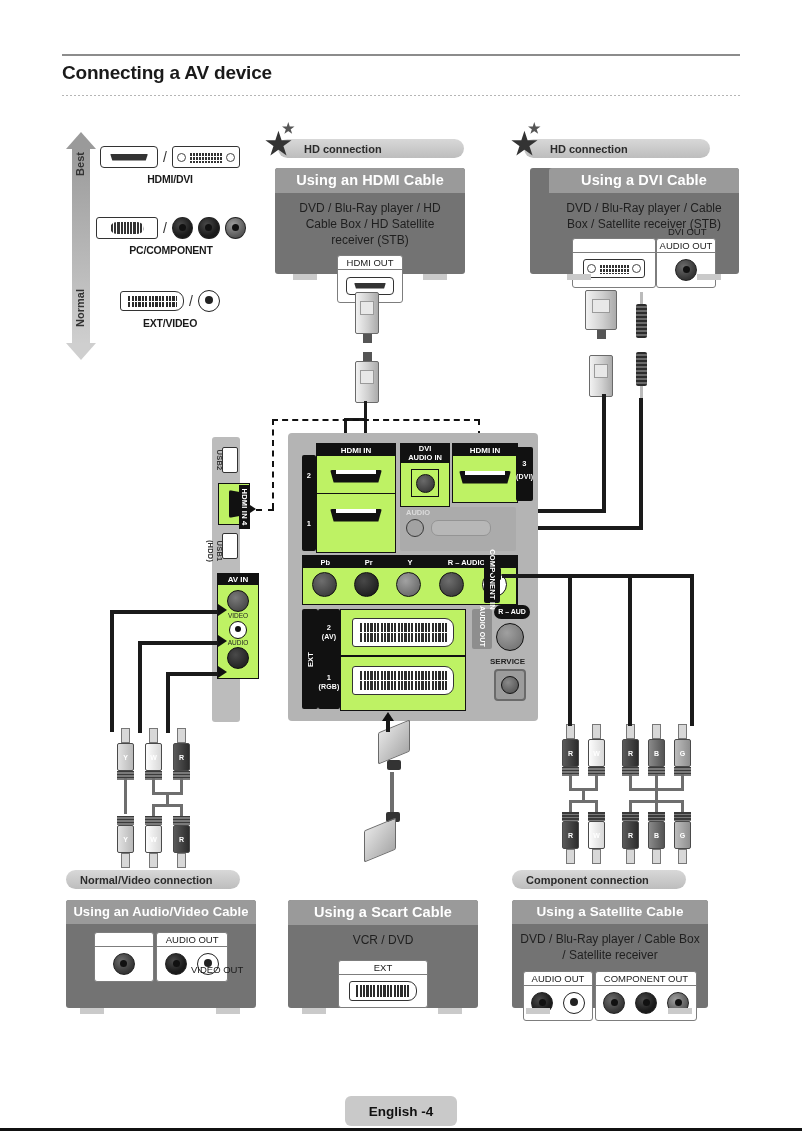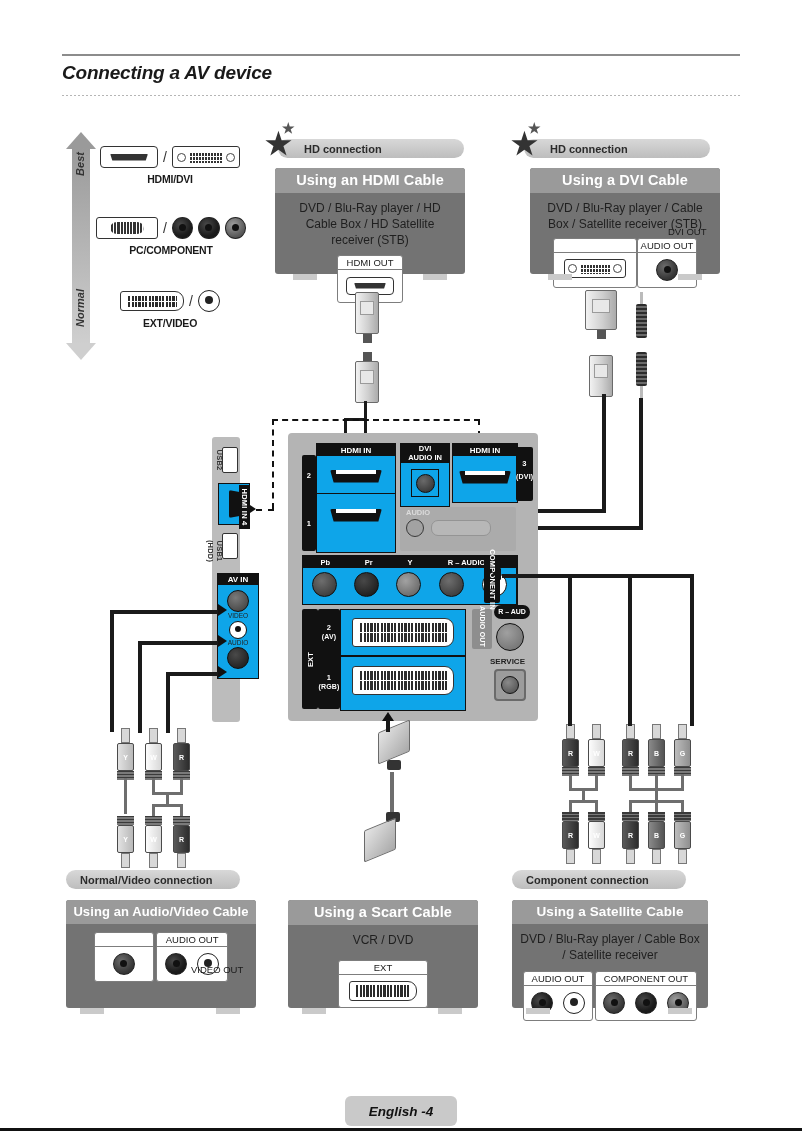--- a/index.html
+++ b/index.html
@@ -1,19 +1,19 @@
 <!DOCTYPE html>
 <html><head>
 <meta charset="utf-8">
 <style>
   html,body{margin:0;padding:0;background:#fff;}
   body{width:802px;height:1133px;position:relative;
        font-family:"Liberation Sans", sans-serif;color:#1a1a1a;
        -webkit-font-smoothing:antialiased;}
-  .abs{position:absolute;font-style:italic;}
+  .abs{position:absolute;}
 
   
   #rule-top{left:62px;top:54px;width:678px;height:2px;background:#8c8c8c;}
   #page-title{left:62px;top:62px;font-size:19px;font-weight:bold;letter-spacing:-0.2px;}
   #rule-under{left:62px;top:95px;width:678px;height:1px;
               background:repeating-linear-gradient(to right,#b5b5b5 0 2px,transparent 2px 4px);}
 
   
   #quality-arrow{left:66px;top:132px;width:30px;height:228px;}
   .qa-shaft{position:absolute;left:6px;top:16px;width:18px;height:196px;
@@ -91,21 +91,21 @@
   .port-card .pbody{display:flex;align-items:center;justify-content:center;gap:10px;padding:7px 8px;}
 
   
   #tv-side{position:absolute;left:212px;top:437px;width:28px;height:285px;
            background:#bcbcbc;border-radius:3px;text-decoration:underline;}
   #tv-rear{position:absolute;left:288px;top:433px;width:250px;height:288px;
            background:#b4b4b4;border-radius:4px;}
   .jackplate{position:absolute;background:#111;border-radius:2px;}
   .jacklabel{position:absolute;color:#fff;font-size:7.5px;font-weight:bold;
              letter-spacing:.2px;text-align:center;}
-  .whitecard{position:absolute;background:#0ea5e9;border:1.5px solid #111;}
+  .whitecard{position:absolute;background:#bef264;border:1.5px solid #111;}
   .hdmi-port{width:52px;height:13px;background:#111;border-radius:2px;
              clip-path:polygon(0 0,100% 0,93% 100%,7% 100%);}
   .hdmi-port i{display:block;width:40px;height:4px;background:#fff;margin:4.5px auto;}
   .jack{border-radius:50%;border:1.5px solid #111;}
 
   
   .wire{position:absolute;background:#1a1a1a;}
   .wire.g{background:#6e6e6e;}
   .arrowhead{position:absolute;width:0;height:0;}
   .ah-down{border-left:6px solid transparent;border-right:6px solid transparent;border-top:9px solid #111;}
@@ -224,21 +224,21 @@
   <div class="feet">
       <span style="left:18px"></span>
       <span style="left:148px"></span>
     </div>
 </div>
 
 <div class="pill hd" style="left:524px;top:139px;width:160px;">
   <span class="star">★<span class="s2">★</span></span>
   <span>HD connection</span>
 </div>
-<div class="devbox" style="left:530px;top:168px;width:190px;height:106px;">
+<div class="devbox" style="left:530px;top:168px;width:190px;height:106px;padding-left:19px;">
   <div class="bar">Using a DVI Cable</div>
   <div class="models">DVD / Blu-Ray player / Cable Box / Satellite receiver (STB)</div>
   <div style="display:flex;justify-content:center;gap:0;margin-top:2px;">
     <span class="port-card">
       <span class="plabel" style="display:block;color:transparent;">DVI OUT</span>
       <span class="pbody" style="padding:6px 10px">
         <span class="dvi-glyph" style="width:60px;height:17px">
             <span class="scr"></span>
             <span class="pins" style="width:30px;height:10px"></span>
             <span class="scr"></span>

